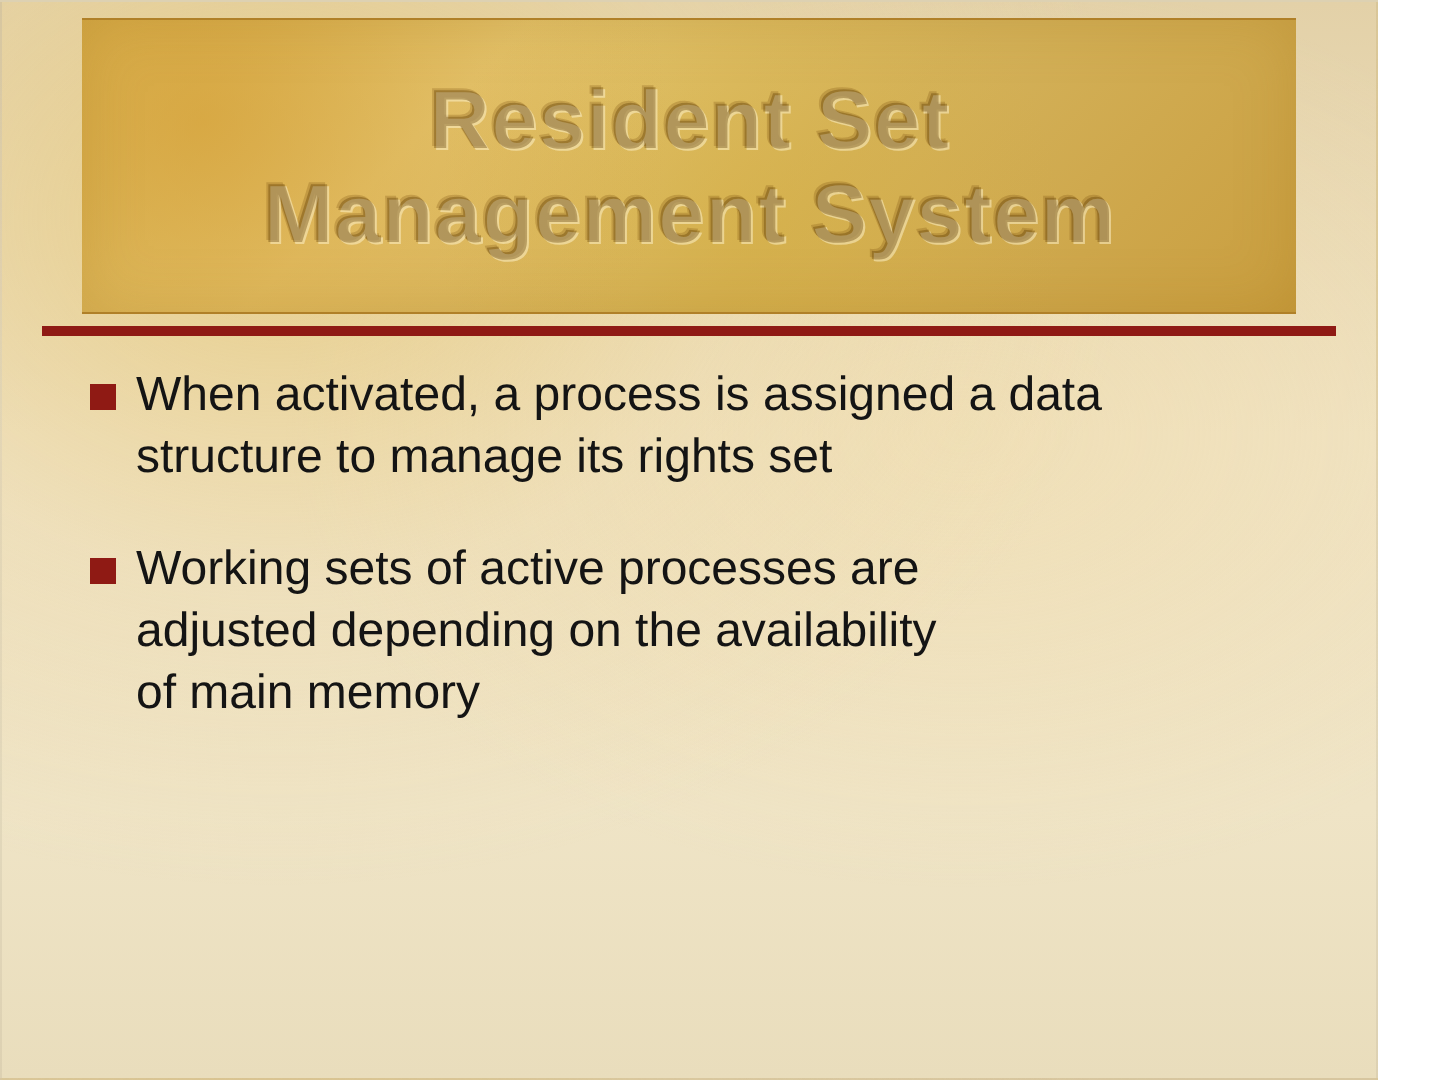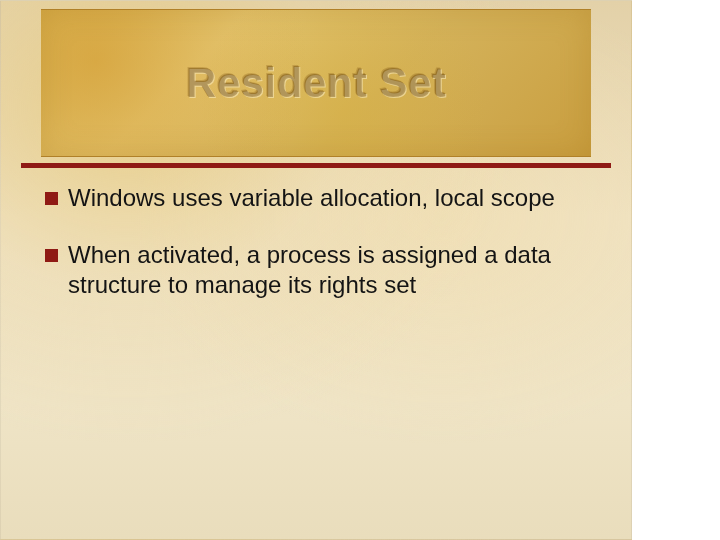--- a/index.html
+++ b/index.html
@@ -4,21 +4,21 @@
 <style>
   html, body {
     margin: 0;
     padding: 0;
     width: 720px;
     height: 540px;
     overflow: hidden;
     font-family: Arial, Helvetica, sans-serif;
   }
   .slide {
-    width: 632px;
+    width: 689px;
     height: 540px;
     position: relative;
     background:
       radial-gradient(ellipse at 20% 20%, rgba(230,200,120,0.7) 0%, rgba(235,215,165,0.3) 30%, transparent 55%),
       radial-gradient(ellipse at 70% 40%, rgba(240,220,170,0.5) 0%, transparent 50%),
       linear-gradient(180deg, #e3d1a8 0%, #f0e3c4 40%, #efe4c6 75%, #e9ddbc 100%);
     box-sizing: border-box;
     border: 1px solid rgba(0,0,0,0.05);
   }
   .header {
@@ -92,30 +92,31 @@
   }
 </style>
 </head>
 <body>
 
 <div class="slide">
 
   <div class="header">
     <div class="title">
       <span>Resident Set</span><br>
+      <span>Management System</span>
     </div>
   </div>
 
   <div class="rule"></div>
 
   <div class="body">
     <div class="item">
       <div class="bullet"></div>
-      <div class="item-text">Windows uses variable allocation, local scope</div>
+      <div class="item-text">When activated, a process is assigned a data structure to manage its rights set</div>
     </div>
     <div class="item">
       <div class="bullet"></div>
-      <div class="item-text">When activated, a process is assigned a data structure to manage its rights set</div>
+      <div class="item-text" style="max-width:470px;">Working sets of active processes are adjusted depending on the availability of&nbsp;main memory</div>
     </div>
   </div>
 
 
 </div>
 
 </body></html>

